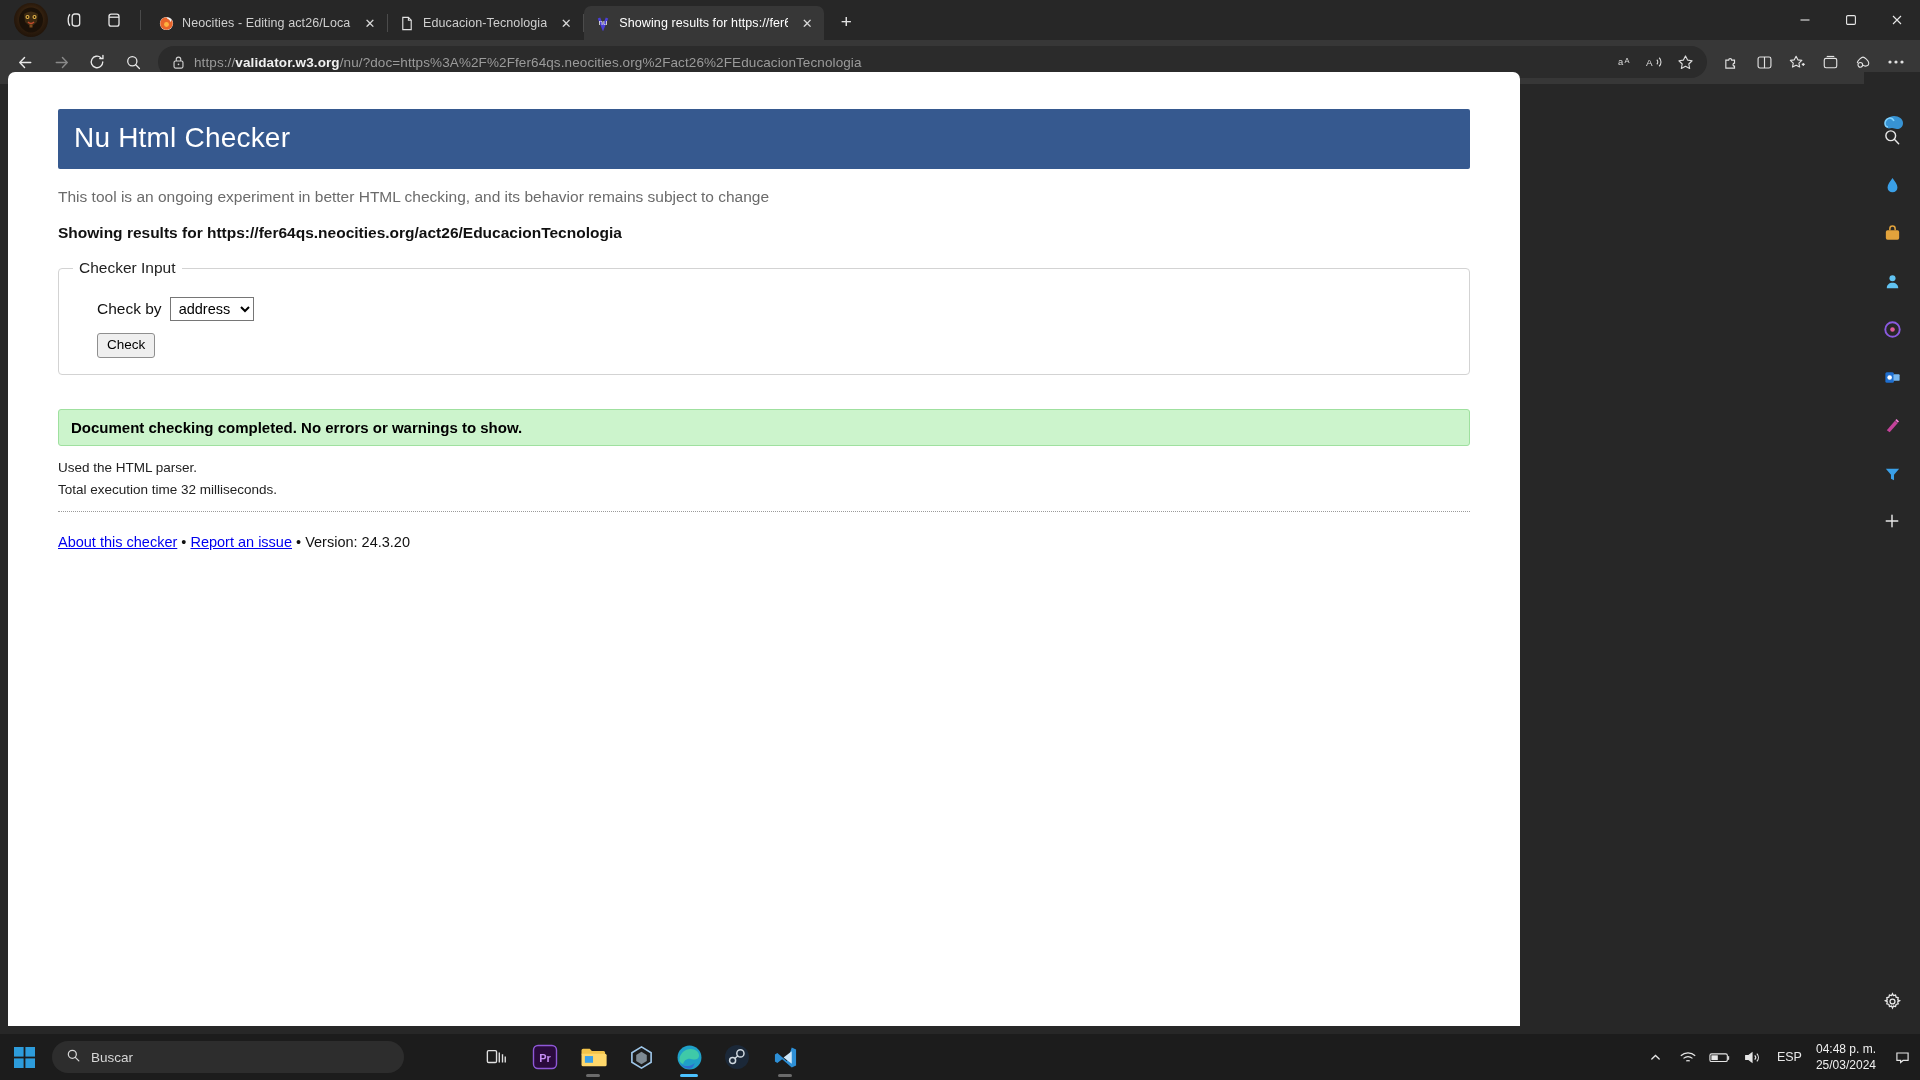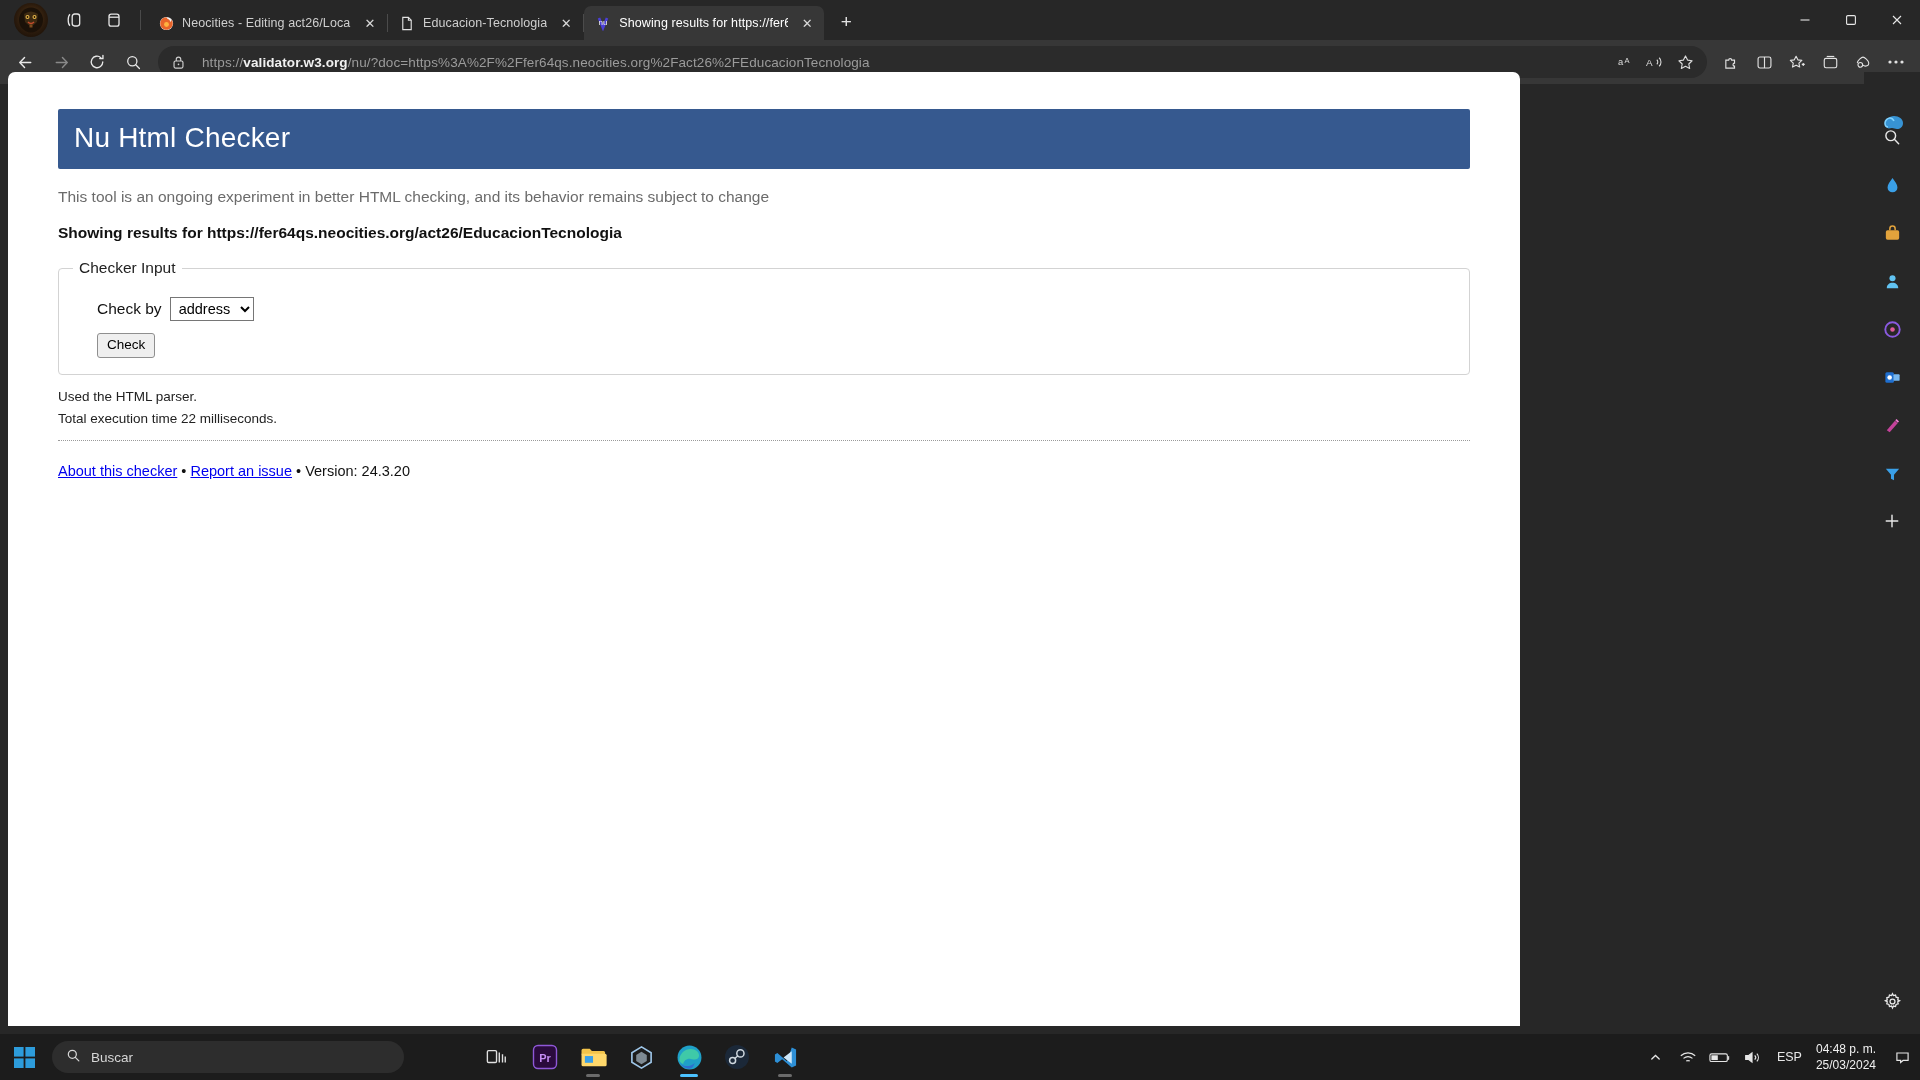--- a/index.html
+++ b/index.html
@@ -72,21 +72,21 @@
     height: 44px; display:flex; align-items:center; padding: 0 8px; gap: 2px;
     background:#373737;
   }
   .nav-btn {
     width:34px;height:34px;border-radius:5px;display:flex;align-items:center;justify-content:center;
     color:#e9e9e9;
   }
   .nav-btn.disabled { color:#8a8a8a; }
   .omnibox {
     flex:1 1 auto; height:32px; margin:0 6px; border-radius:16px;
-    background:#2b2b2b; display:flex; align-items:center; padding:0 8px 0 12px; gap:16px;
+    background:#2b2b2b; display:flex; align-items:center; padding:0 8px 0 12px; gap:8px;
     color:#cfcfcf; font-size:13.5px;
   }
   .omnibox .lock { flex:0 0 16px; display:flex;align-items:center;justify-content:center;color:#cfcfcf; }
   .url { flex:1 1 auto; white-space:nowrap; overflow:hidden; font-size:13.5px; color:#9b9b9b; letter-spacing:.1px;}
   .url b { color:#f1f1f1; font-weight:600; }
   .omni-actions { display:flex; align-items:center; gap:2px; }
   .omni-btn { width:28px;height:26px;display:flex;align-items:center;justify-content:center;color:#dcdcdc;border-radius:4px; }
   .tb-right { display:flex; align-items:center; gap:1px; }
   .tb-right .nav-btn { width:32px;height:32px; }
 
@@ -413,22 +413,23 @@
                 <option>address</option>
               </select>
             </div>
 
 
             <div class="checkbtn-row">
               <button class="btn">Check</button>
             </div>
           </fieldset>
 
+          <div class="success">Document checking completed. No errors or warnings to show.</div>
           <div class="meta">Used the HTML parser.</div>
-          <div class="meta">Total execution time 22 milliseconds.</div>
+          <div class="meta">Total execution time 32 milliseconds.</div>
 
           <div class="dotted"></div>
 
           <div class="footer">
             <a href="#">About this checker</a>
             <span>•</span>
             <a href="#">Report an issue</a>
             <span>•</span>
             <span>Version: 24.3.20</span>
           </div>

